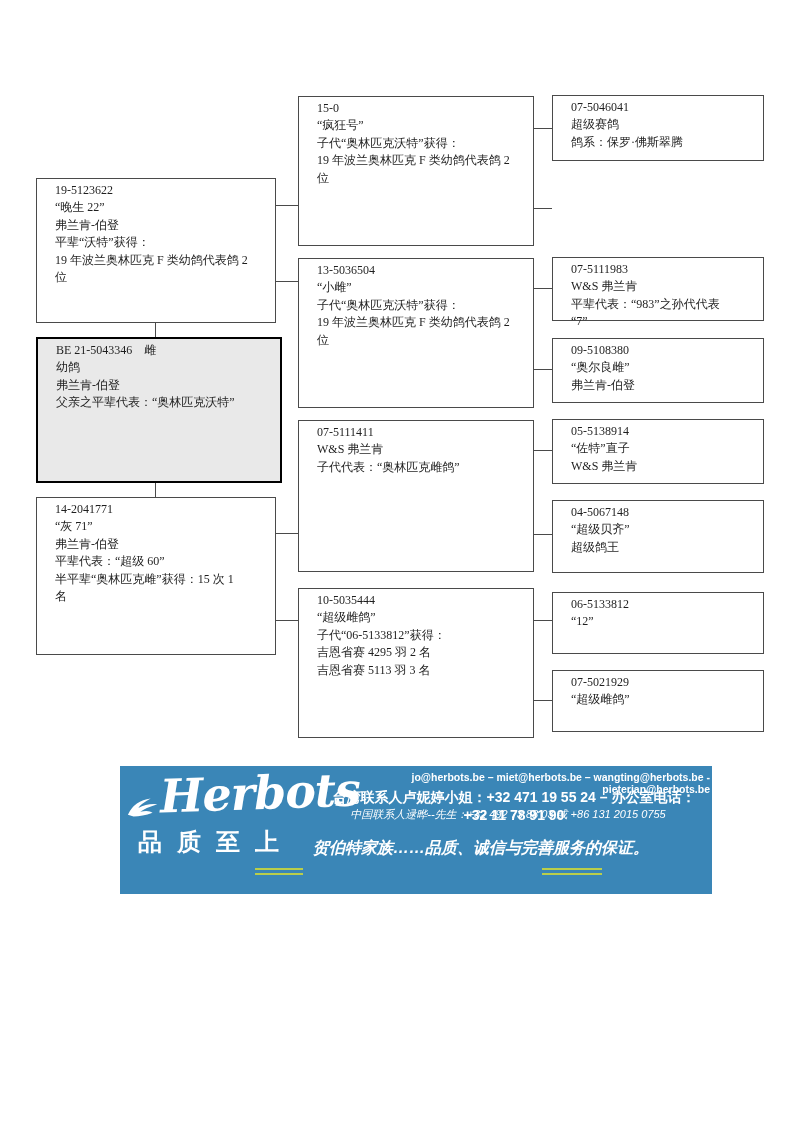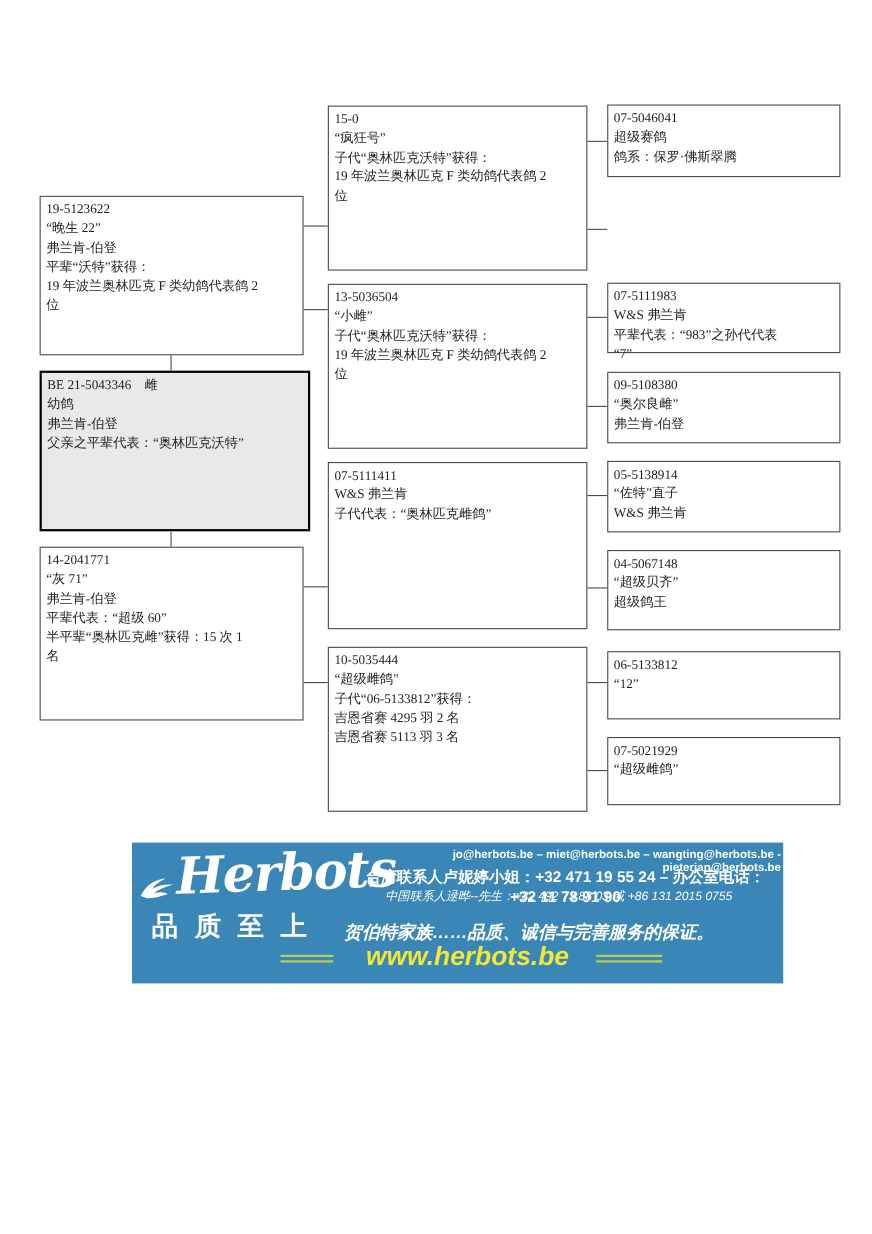--- a/index.html
+++ b/index.html
@@ -1,19 +1,19 @@
 <!DOCTYPE html>
 <html><head>
 <meta charset="utf-8">
 <style>
   html,body{margin:0;padding:0;background:#fff;}
   .page{position:relative;width:793px;height:1122px;background:#ffffff;overflow:hidden;
         font-family:"Liberation Serif","DejaVu Serif",serif;color:#1e1e1e;}
   .box{position:absolute;box-sizing:border-box;border:1px solid #4a4a4a;background:#fff;
-       padding:3px 5px 2px 5px;font-size:12px;line-height:1.45;white-space:pre-wrap;}
+       padding:3px 5px 2px 18px;font-size:12px;line-height:1.45;white-space:pre-wrap;}
   .box.subject{border:2px solid #000;background:#e9e9e9;}
   .hline,.vline{position:absolute;background:#4a4a4a;}
   .hline{height:1px;}
   .vline{width:1px;}
 
   
   .banner{position:absolute;left:120px;top:766px;width:592px;height:128px;background:#3a86b7;
           font-family:"Liberation Sans","DejaVu Sans",sans-serif;}
   .banner .wing{position:absolute;left:6px;top:30px;width:38px;height:24px;}
   .banner .logo{position:absolute;left:40px;top:0px;font-family:"DejaVu Serif",serif;
@@ -131,17 +131,16 @@
     <svg class="wing" viewBox="0 0 40 24">
       <path d="M2 19 Q9 4 26 2 Q15 8 13 12 Q22 7 33 8 Q20 12 15 16 Q24 14 28 17 Q17 21 8 21 Z" fill="#ffffff"></path>
     </svg>
     <div class="logo">Herbots</div>
     <div class="slogan">品质至上</div>
     <div class="emails">jo@herbots.be – miet@herbots.be – wangting@herbots.be - pieterjan@herbots.be</div>
     <div class="contact1">台湾联系人卢妮婷小姐：+32 471 19 55 24 – 办公室电话：+32 11 78 91 90</div>
     <div class="contact2">中国联系人逯晔--先生：+32 492 73 88 03 或 +86 131 2015 0755</div>
     <div class="tagline">贺伯特家族……品质、诚信与完善服务的保证。</div>
     <div class="decor decor-left"></div>
-    <div class="website">www.herbots.be</div>
     <div class="decor decor-right"></div>
   </div>
 
 </div>
 
 </body></html>

